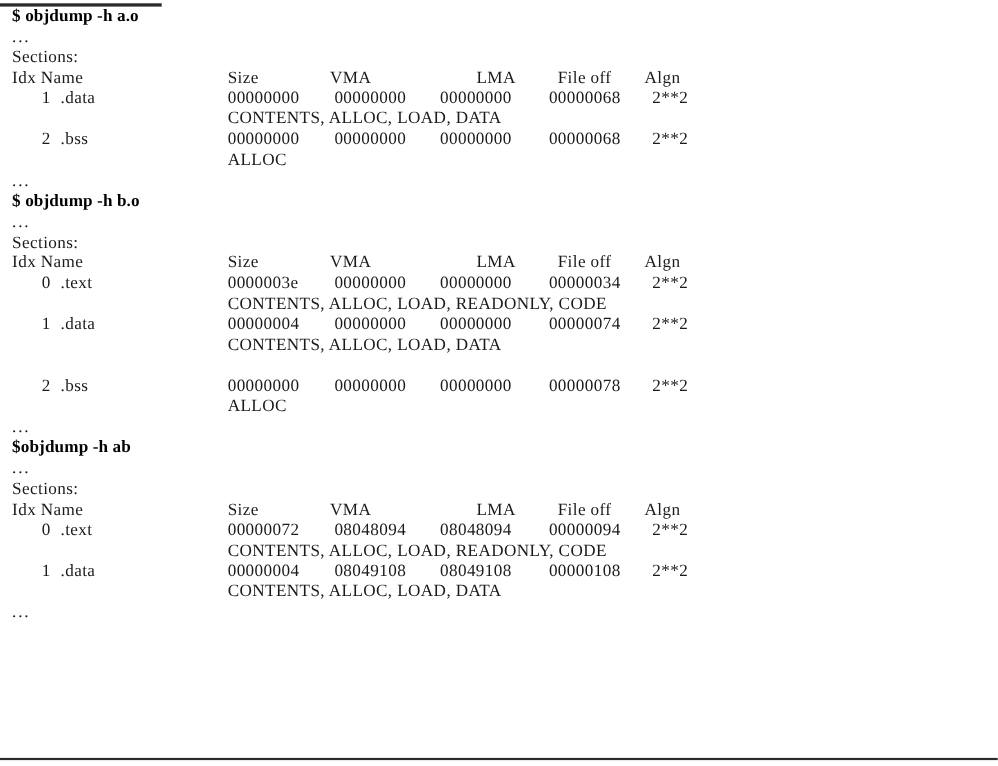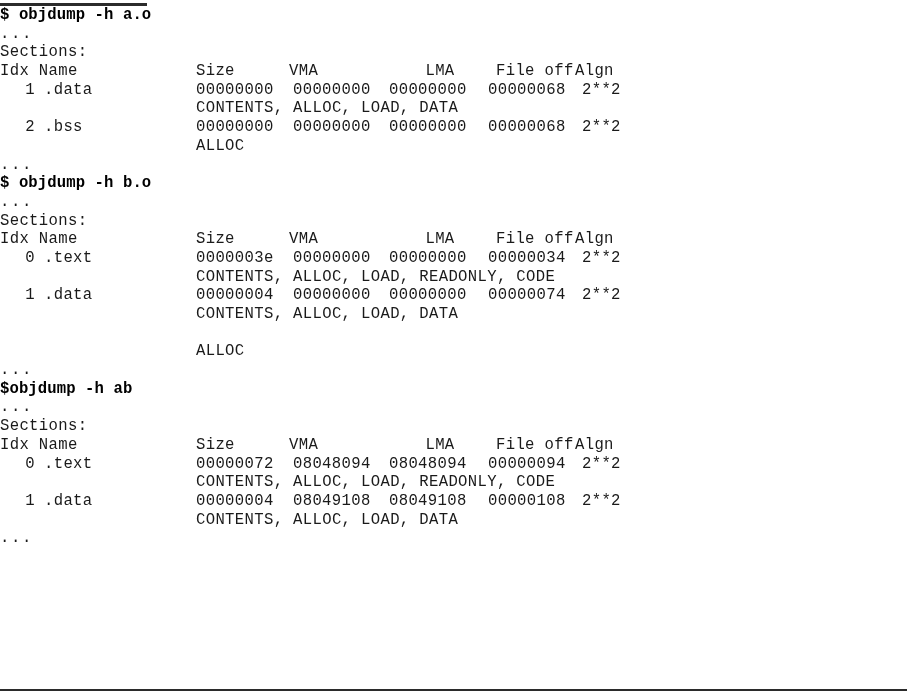--- a/index.html
+++ b/index.html
@@ -38,23 +38,24 @@
   .rule-bottom {
     left: 0;
     top: 689px;
     width: 907px;
     height: 2px;
   }
 
   
   .listing {
     position: absolute;
-    left: 0;
+    left: 11px;
     top: 6px;
     width: 809px;
+    font-family: Liberation Serif, serif;
   }
 
   .line {
     height: 18.7px;
     line-height: 18.7px;
     white-space: pre;
     font-size: 15.6px;
     letter-spacing: 0.35px;
     color: #141414;
   }
@@ -129,20 +130,21 @@
     <div class="line body"><span class="hdr-idx">Idx Name</span><span class="hdr-size">Size</span><span class="hdr-vma">VMA</span><span class="hdr-lma">LMA</span><span class="hdr-fileoff">File off</span><span class="hdr-algn">Algn</span></div>
 
     <div class="line body"><span class="col-idx"><span class="sec-num">0</span><span class="sec-nm">.text</span></span><span class="col-size">0000003e</span><span class="col-vma">00000000</span><span class="col-lma">00000000</span><span class="col-fileoff">00000034</span><span class="col-algn">2**2</span></div>
     <div class="line body"><span class="flags-indent"></span><span>CONTENTS, ALLOC, LOAD, READONLY, CODE</span></div>
 
     <div class="line body"><span class="col-idx"><span class="sec-num">1</span><span class="sec-nm">.data</span></span><span class="col-size">00000004</span><span class="col-vma">00000000</span><span class="col-lma">00000000</span><span class="col-fileoff">00000074</span><span class="col-algn">2**2</span></div>
     <div class="line body"><span class="flags-indent"></span><span>CONTENTS, ALLOC, LOAD, DATA</span></div>
 
     <div class="line blank"></div>
 
+    <div class="line body"><span class="col-idx"><span class="sec-num">2</span><span class="sec-nm">.bss</span></span><span class="col-size">00000000</span><span class="col-vma">00000000</span><span class="col-lma">00000000</span><span class="col-fileoff">00000078</span><span class="col-algn">2**2</span></div>
     <div class="line body"><span class="flags-indent"></span><span>ALLOC</span></div>
 
     <div class="line body ellipsis">...</div>
 
     <div class="line prompt">$objdump -h ab</div>
     <div class="line body ellipsis">...</div>
     <div class="line body">Sections:</div>
     <div class="line body"><span class="hdr-idx">Idx Name</span><span class="hdr-size">Size</span><span class="hdr-vma">VMA</span><span class="hdr-lma">LMA</span><span class="hdr-fileoff">File off</span><span class="hdr-algn">Algn</span></div>
 
     <div class="line body"><span class="col-idx"><span class="sec-num">0</span><span class="sec-nm">.text</span></span><span class="col-size">00000072</span><span class="col-vma">08048094</span><span class="col-lma">08048094</span><span class="col-fileoff">00000094</span><span class="col-algn">2**2</span></div>

